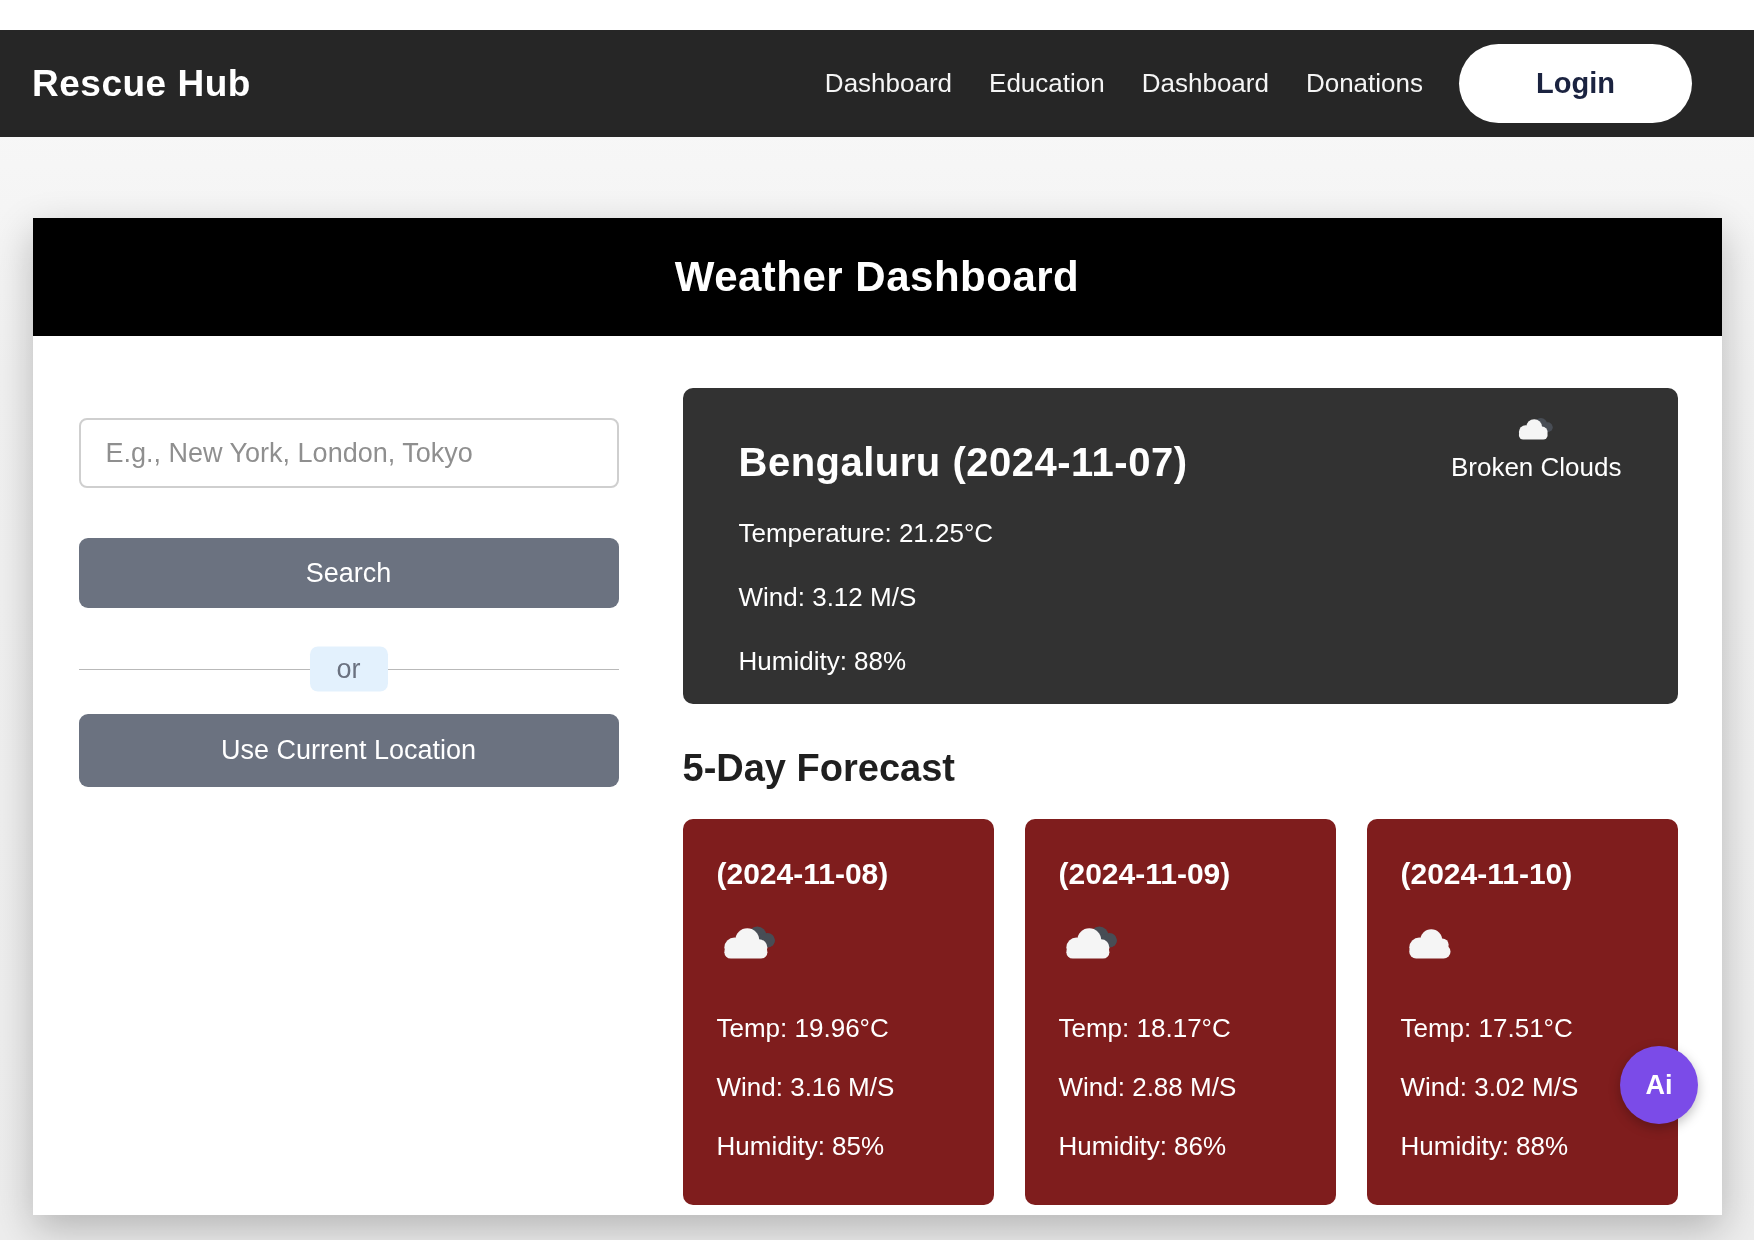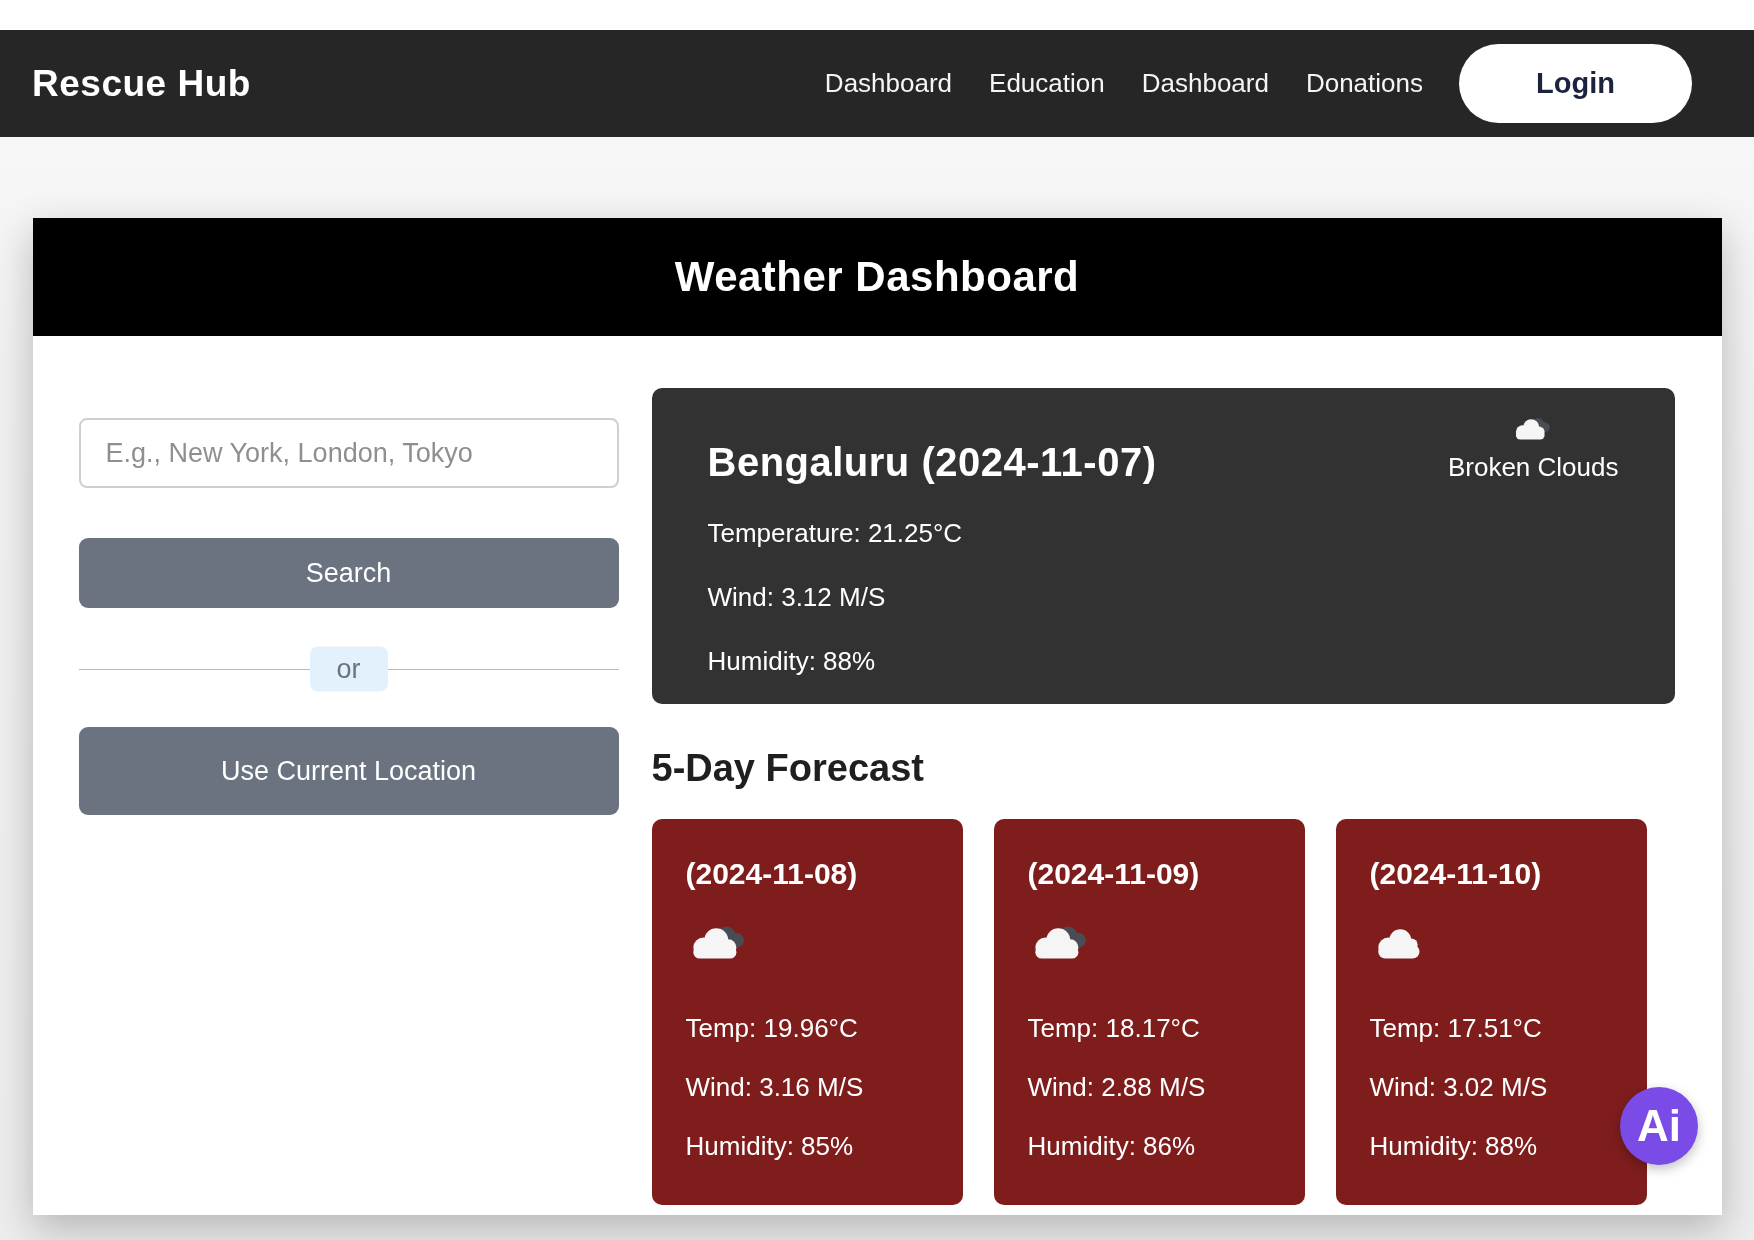--- a/index.html
+++ b/index.html
@@ -45,45 +45,45 @@
     color:#fff; font-size:27px; font-family:inherit; cursor:pointer;
   }
   .search-btn { margin-top:50px; height:70px; }
   .divider { margin-top:38px; position:relative; height:45px; }
   .divider .line { position:absolute; left:0; right:0; top:50%; height:1px; background:#b9b9b9; }
   .or-chip {
     position:absolute; left:50%; top:50%; transform:translate(-50%,-50%);
     width:78px; height:45px; background:#e3f1fd; color:#6b7280; font-size:27px;
     display:flex; align-items:center; justify-content:center;border-radius:8px;
   }
-  .location-btn { margin-top:36px; height:88px; }
-  
-  .right-panel { flex:1; padding-top:52px; margin-left:33px; }
+  .location-btn { margin-top:23px; height:73px; }
+  
+  .right-panel { flex:1; padding-top:52px; margin-left:64px; }
   .current-card {
     background:#323232; border-radius:10px; height:316px; padding:52px 56px;
     color:#fff; position:relative;
   }
   .current-title { font-size:40px; font-weight:bold; letter-spacing:.5px; }
   .current-line { font-size:26px; margin-top:33px; }
   .condition { position:absolute; top:26px; right:56px; text-align:center; }
   .condition-label { display:block; font-size:26px; color:#fff; margin-top:4px; }
   .forecast-heading { margin-top:43px; font-size:38px; font-weight:bold; color:#1f1f1f; }
   .forecast-row { margin-top:29px; display:flex; gap:31px; }
   .forecast-card {
     width:311px; height:386px; background:#7f1d1d; border-radius:10px;
     padding:38px 34px; color:#fff;
   }
   .forecast-date { font-size:30px; font-weight:bold; }
   .forecast-icon { margin-top:30px; }
   .forecast-line { font-size:26px; margin-top:28px; }
   .forecast-line.first { margin-top:44px; }
   
   .ai-badge {
-    position:absolute; left:1620px; top:1087px; width:78px; height:78px; border-radius:50%;
-    background:#7b4be8; color:#fff; font-size:44px; font-weight:bold; border:none;
+    position:absolute; left:1620px; top:1046px; width:78px; height:78px; border-radius:50%;
+    background:#7b4be8; color:#fff; font-size:27px; font-weight:bold; border:none;
     display:flex; align-items:center; justify-content:center; cursor:pointer;
     box-shadow:0 4px 12px rgba(0,0,0,.25); font-family:inherit;
   }
 </style>
 </head>
 <body>
 
 <div class="top-strip"></div>
 
 <nav class="nav">

